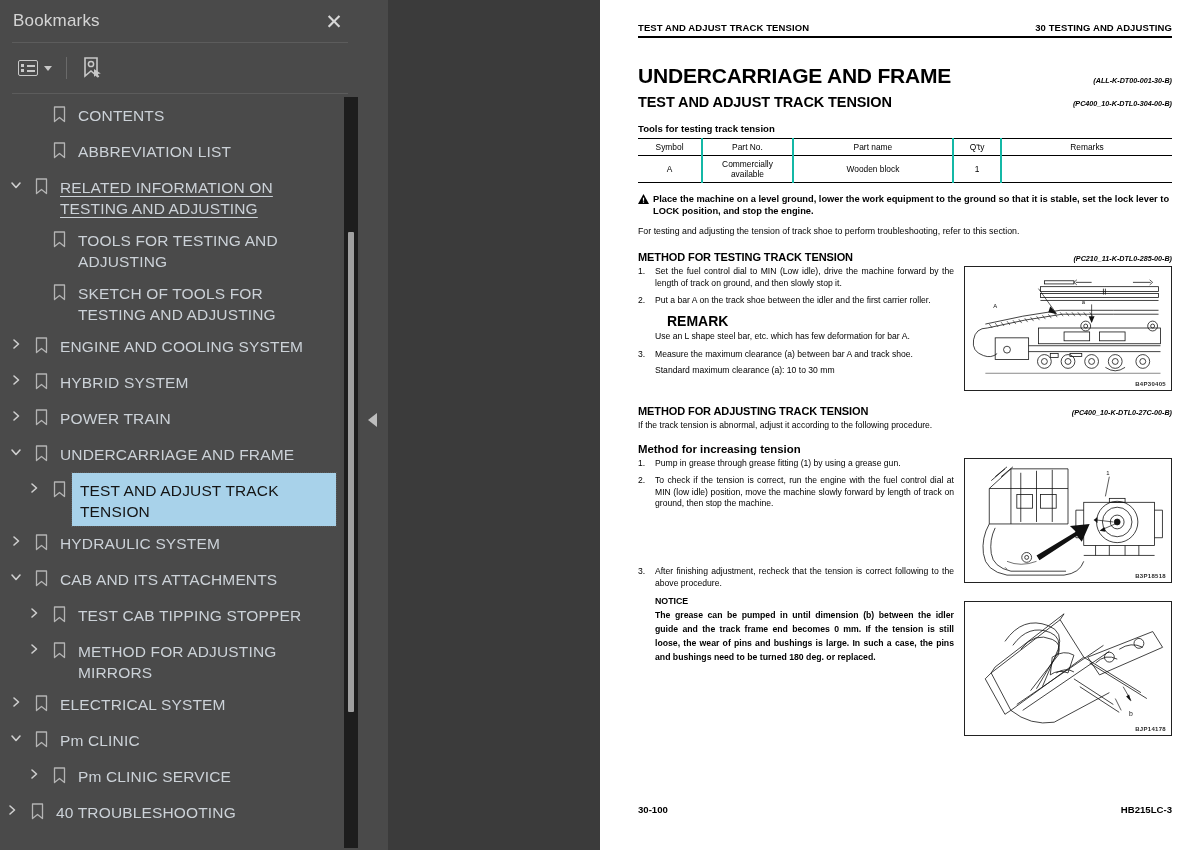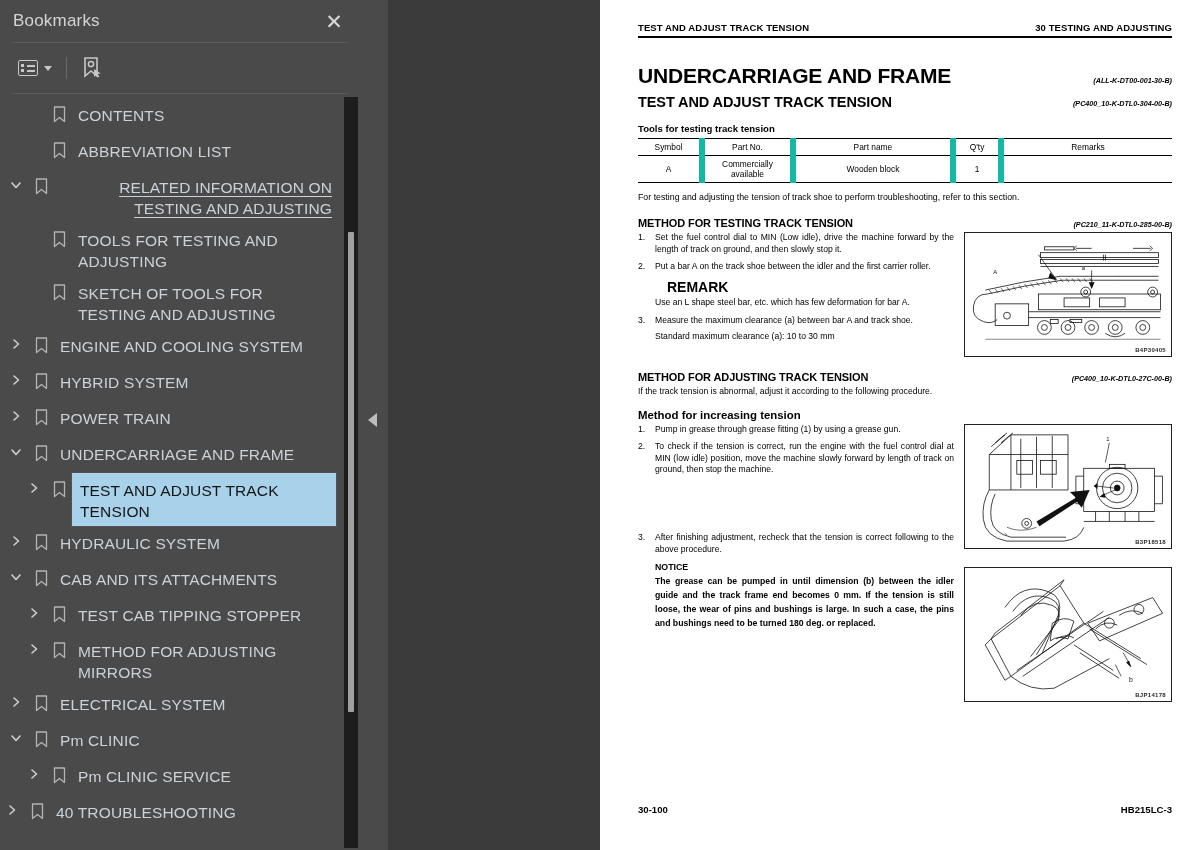--- a/index.html
+++ b/index.html
@@ -123,21 +123,21 @@
     padding-right: 8px;
     margin-right: -4px;
     flex: 1;
   }
   .bm-row.active-link .bm-label {
     text-decoration: underline;
     text-underline-offset: 3px;
   }
 
   
-  .ind-0 { padding-left: 4px; text-align: right; }
+  .ind-0 { padding-left: 4px; }
   .ind-1 { padding-left: 22px; }
 
   
   #bm-scrollbar {
     position: absolute;
     right: 2px; top: 97px;
     width: 14px; bottom: 2px;
     background: #1d1d1d;
   }
   #bm-thumb {
@@ -209,21 +209,21 @@
   }
 
   table.tools {
     width: 100%;
     border-collapse: collapse;
     margin-top: 4px;
     font-size: 8.4px;
   }
   table.tools th, table.tools td {
     border-left: 1px solid #000;
-    border-right: 6px solid #14b8a6;
+    border-right: 2px solid #14b8a6;
     text-align: center;
     padding: 3px 2px;
     font-weight: normal;
   }
   table.tools thead th {
     border-top: 1.6px solid #000;
     border-bottom: 1px solid #000;
     font-weight: normal;
   }
   table.tools tbody td { border-bottom: 1.6px solid #000; }
@@ -594,20 +594,30 @@
           <tr>
             <td>A</td>
             <td>Commercially available</td>
             <td class="left-al">Wooden block</td>
             <td>1</td>
             <td></td>
           </tr>
         </tbody>
       </table>
 
+      <div class="warn-block">
+        <span class="warn-tri">
+          <svg width="11" height="10" viewBox="0 0 11 10">
+            <path d="M5.5 0 L11 10 L0 10 Z" fill="#000"></path>
+            <rect x="4.9" y="3.6" width="1.2" height="3.2" fill="#fff"></rect>
+            <rect x="4.9" y="7.5" width="1.2" height="1.2" fill="#fff"></rect>
+          </svg>
+        </span>
+        <span>Place the machine on a level ground, lower the work equipment to the ground so that it is stable, set the lock lever to LOCK position, and stop the engine.</span>
+      </div>
 
       <div class="para">For testing and adjusting the tension of track shoe to perform troubleshooting, refer to this section.</div>
 
       <div class="sec-row">
         <h3 class="sec">METHOD FOR TESTING TRACK TENSION</h3>
         <span class="ref-code">(PC210_11-K-DTL0-285-00-B)</span>
       </div>
 
       <div class="cols">
         <div class="col-text">

